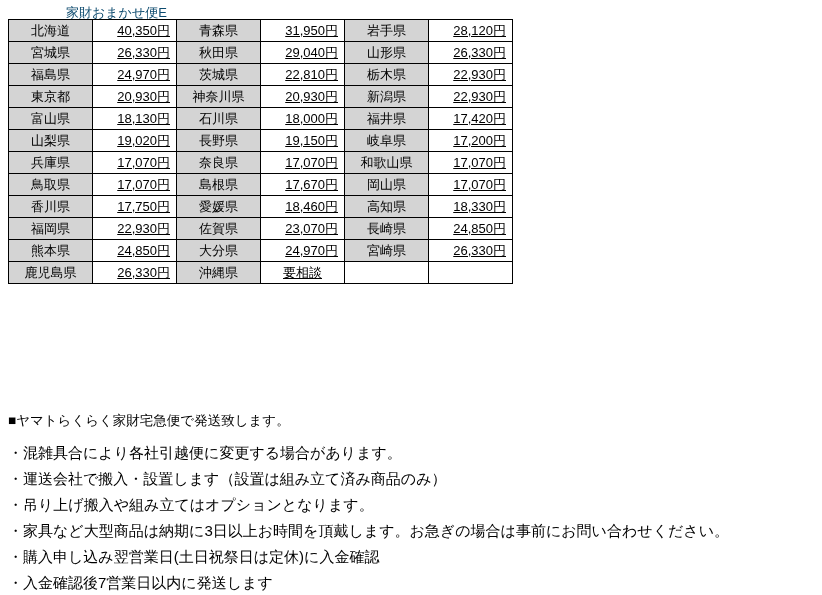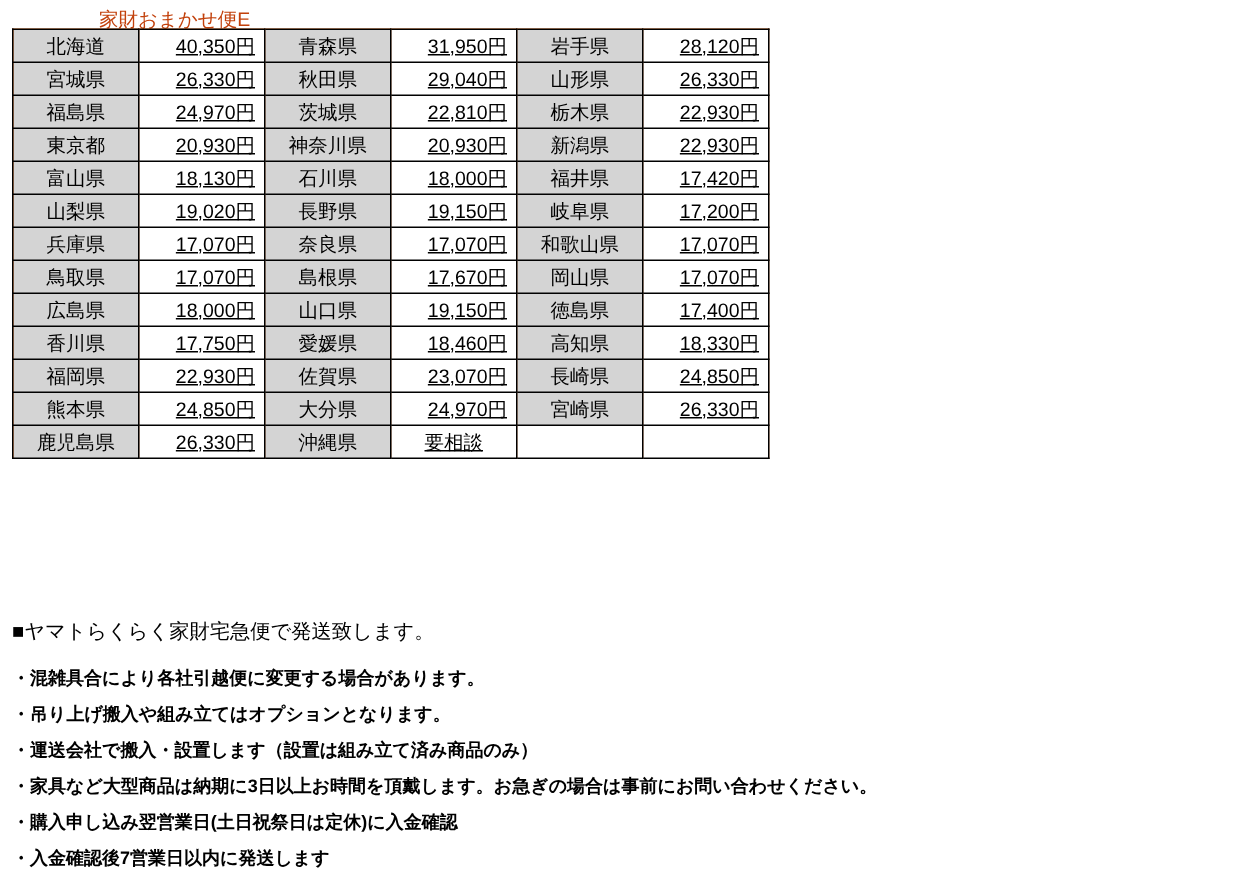--- a/index.html
+++ b/index.html
@@ -17,21 +17,21 @@
   .page {
     position: relative;
     width: 822px;
     height: 595px;
   }
   .title {
     position: absolute;
     left: 66px;
     top: 4px;
     font-size: 13px;
-    color: #c2410c;
+    color: #0c4a6e;
     white-space: nowrap;
     letter-spacing: 0px;
   }
   table.rate-table {
     position: absolute;
     left: 8px;
     top: 19px;
     border-collapse: collapse;
     table-layout: fixed;
     width: 504px;
@@ -69,22 +69,22 @@
     top: 412px;
     width: 806px;
   }
   .notes .head {
     font-size: 13.5px;
     font-weight: normal;
     margin: 0 0 14px 0;
     white-space: nowrap;
   }
   .notes .line {
-    font-size: 12px;
-    font-weight: bold;
+    font-size: 15px;
+    font-weight: normal;
     margin: 0 0 7px 0;
     white-space: nowrap;
   }
 </style>
 </head>
 <body>
 
 <div class="page">
 
   <div class="title">家財おまかせ便E</div>
@@ -149,28 +149,20 @@
       </tr>
       <tr>
         <td class="pref">鳥取県</td>
         <td class="price">17,070円</td>
         <td class="pref">島根県</td>
         <td class="price">17,670円</td>
         <td class="pref">岡山県</td>
         <td class="price">17,070円</td>
       </tr>
       <tr>
-        <td class="pref">広島県</td>
-        <td class="price">18,000円</td>
-        <td class="pref">山口県</td>
-        <td class="price">19,150円</td>
-        <td class="pref">徳島県</td>
-        <td class="price">17,400円</td>
-      </tr>
-      <tr>
         <td class="pref">香川県</td>
         <td class="price">17,750円</td>
         <td class="pref">愛媛県</td>
         <td class="price">18,460円</td>
         <td class="pref">高知県</td>
         <td class="price">18,330円</td>
       </tr>
       <tr>
         <td class="pref">福岡県</td>
         <td class="price">22,930円</td>
@@ -194,21 +186,21 @@
         <td class="price note">要相談</td>
         <td class="empty"></td>
         <td class="empty"></td>
       </tr>
     </tbody>
   </table>
 
   <div class="notes">
     <p class="head">■ヤマトらくらく家財宅急便で発送致します。</p>
     <p class="line">・混雑具合により各社引越便に変更する場合があります。</p>
+    <p class="line">・運送会社で搬入・設置します（設置は組み立て済み商品のみ）</p>
     <p class="line">・吊り上げ搬入や組み立てはオプションとなります。</p>
-    <p class="line">・運送会社で搬入・設置します（設置は組み立て済み商品のみ）</p>
     <p class="line">・家具など大型商品は納期に3日以上お時間を頂戴します。お急ぎの場合は事前にお問い合わせください。</p>
     <p class="line">・購入申し込み翌営業日(土日祝祭日は定休)に入金確認</p>
     <p class="line">・入金確認後7営業日以内に発送します</p>
 
   </div>
 
 </div>
 
 </body></html>

